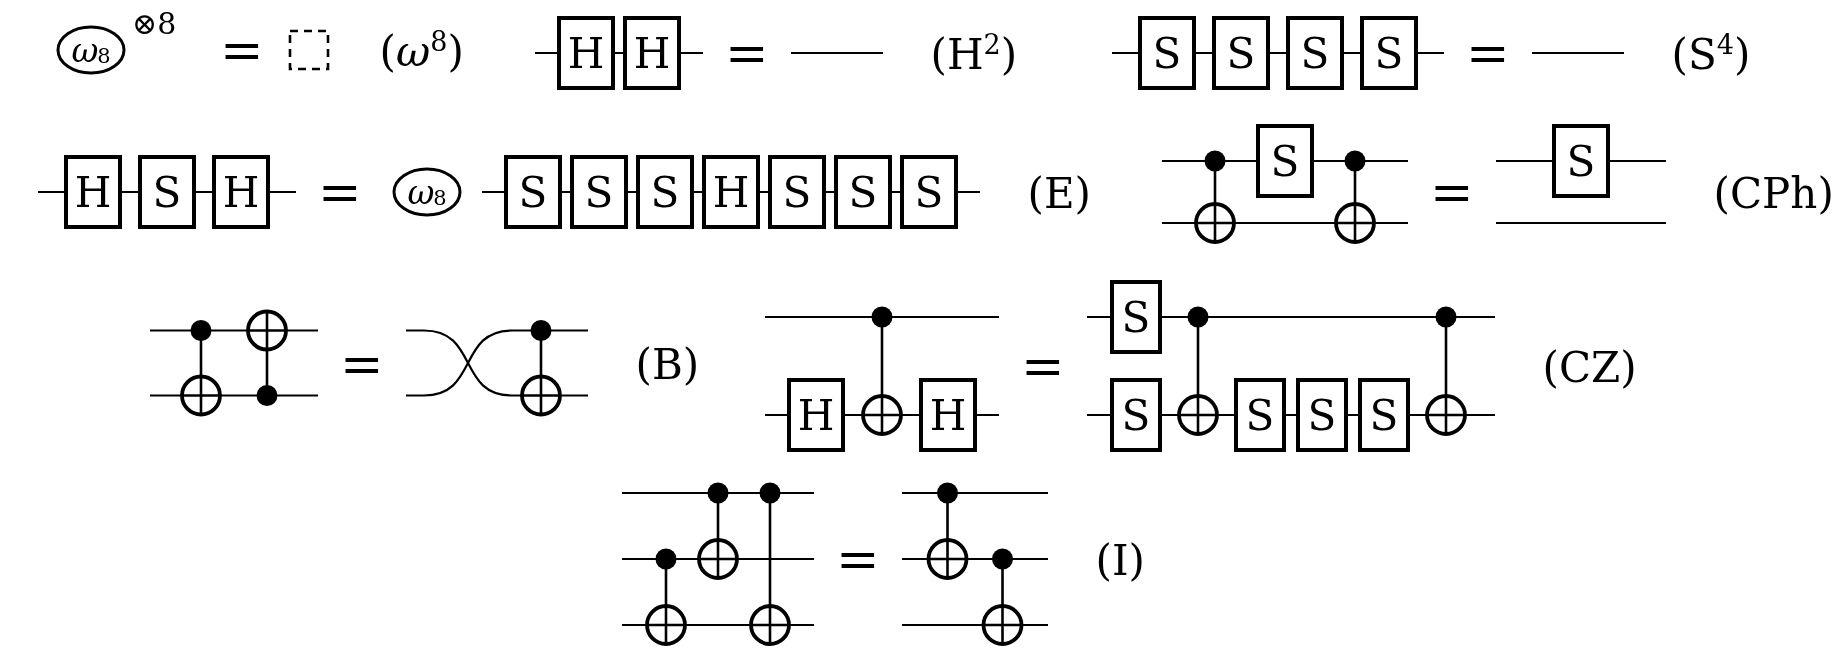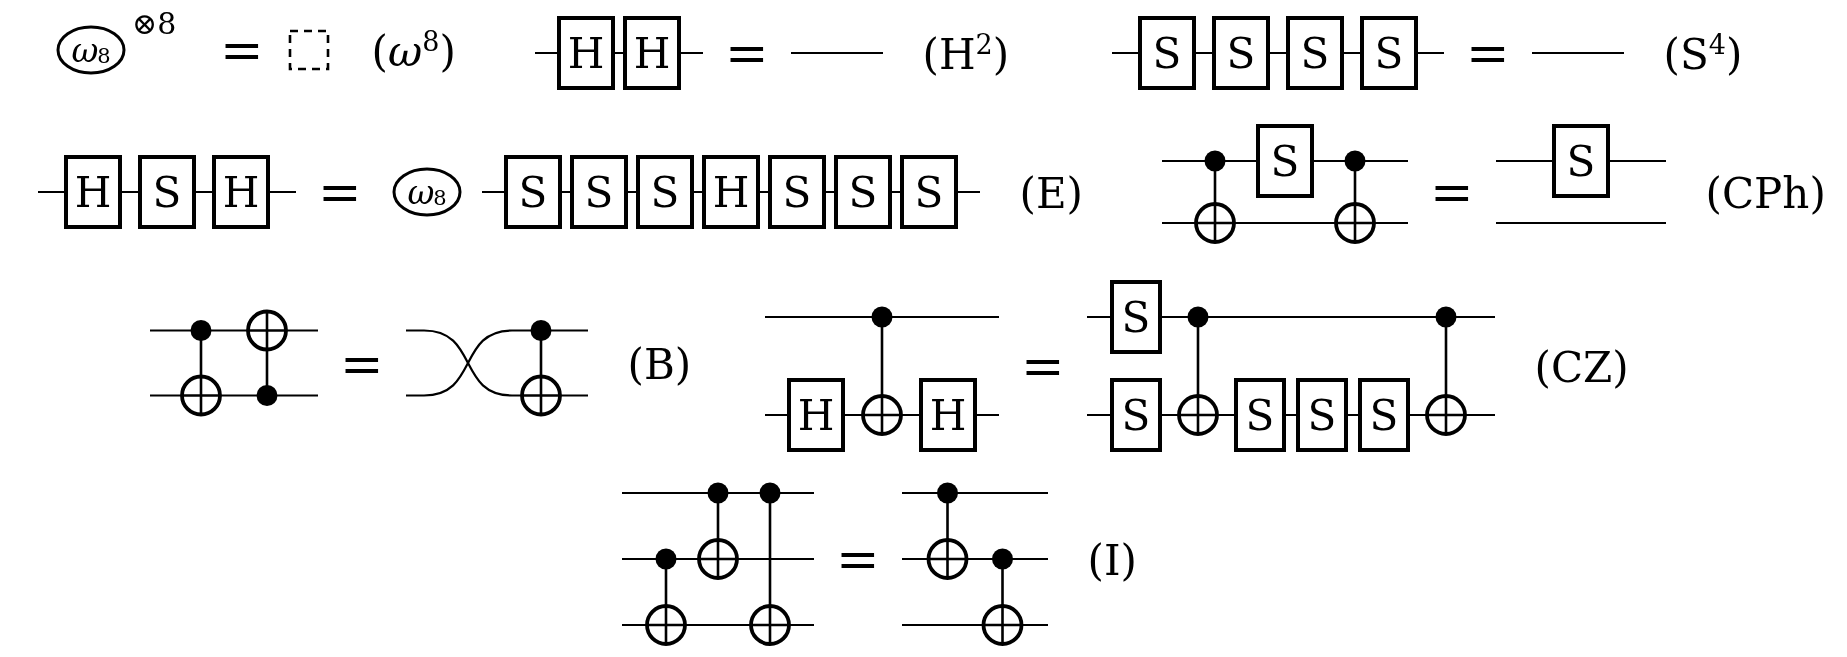--- a/index.html
+++ b/index.html
@@ -4,21 +4,21 @@
 <style>
   html,body{margin:0;padding:0;background:#ffffff;}
   body{width:1847px;height:657px;position:relative;overflow:hidden;
        font-family:"DejaVu Serif",serif;color:#000;}
   .figure{position:absolute;inset:0;}
   .eq{position:absolute;display:flex;align-items:center;gap:12px;
       transform:translateY(-50%);white-space:nowrap;}
   .terms{display:contents;}
   .eq-sign{font-size:52px;margin:0 10px;line-height:1;
            font-family:"DejaVu Serif",serif;}
-  .eq-label{font-size:42px;margin-left:28px;line-height:1;
+  .eq-label{font-size:42px;margin-left:36px;line-height:1;
             font-family:"DejaVu Serif",serif;}
   .eq-label sup{font-size:27px;}
   .eq-label i{font-family:"DejaVu Serif",serif;}
   svg{display:block;}
   .gate-letter{font-family:"DejaVu Serif",serif;font-size:42px;fill:#000;}
   .omega{font-family:"DejaVu Serif",serif;font-style:italic;font-size:33px;fill:#000;}
   .omega-sub{font-family:"DejaVu Serif",serif;font-size:21px;fill:#000;}
   .sup-text{font-family:"DejaVu Serif",serif;font-size:30px;fill:#000;}
   
   #eq1{left:48px;top:50px;}

